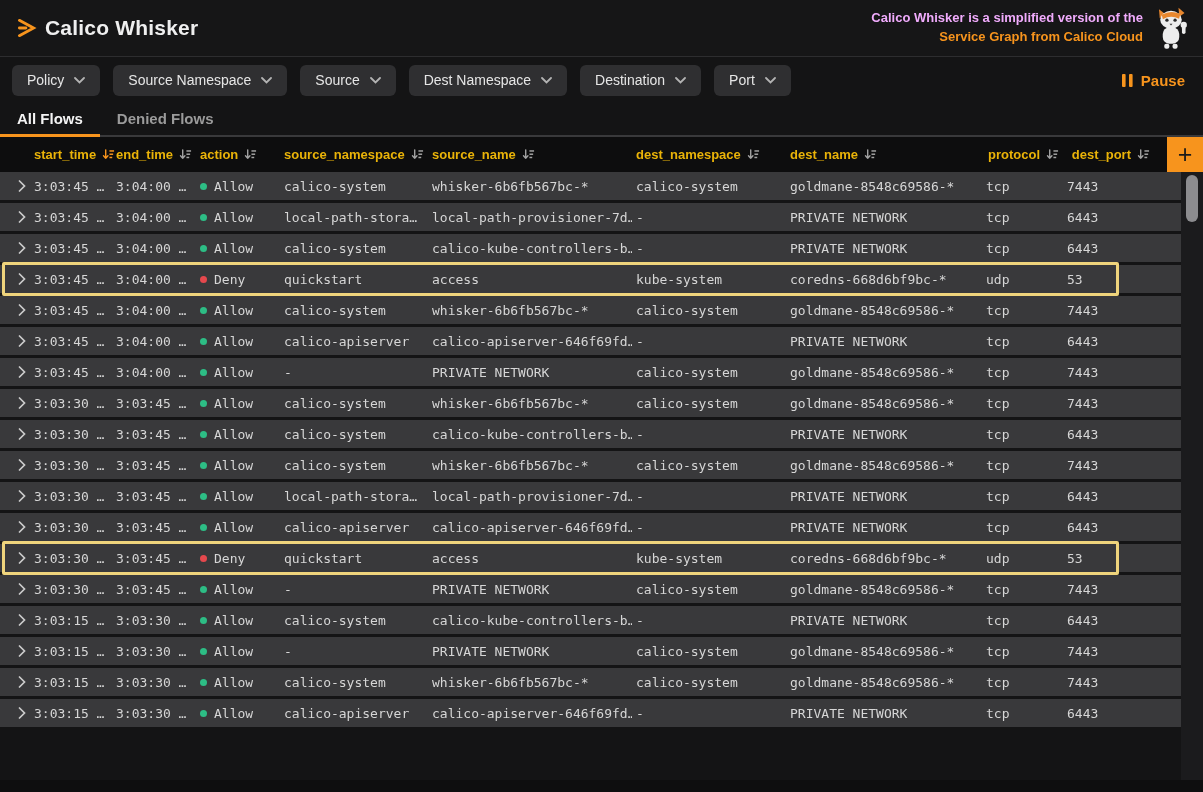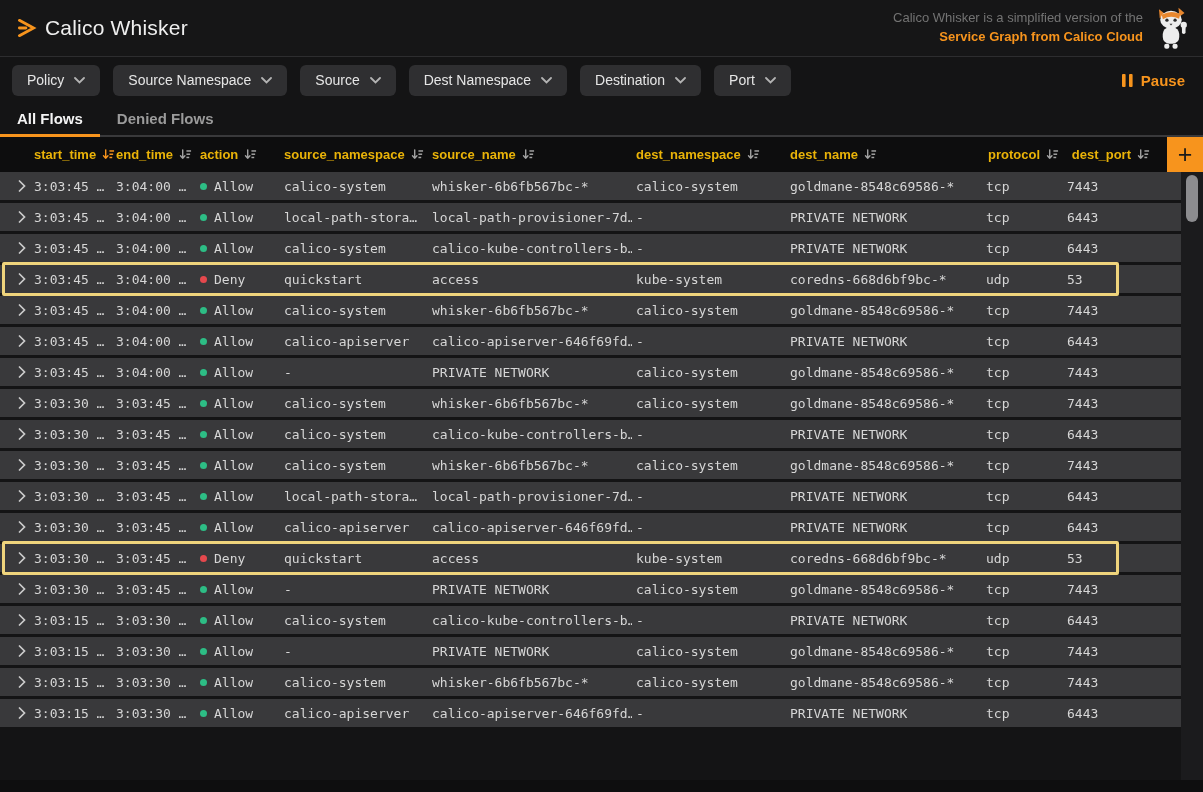--- a/index.html
+++ b/index.html
@@ -4,24 +4,24 @@
 <style>
   * { margin:0; padding:0; box-sizing:border-box; }
   html,body { width:1203px; height:792px; overflow:hidden; background:#0e0e0f;
     font-family:"Liberation Sans", sans-serif; }
   .app { width:1203px; height:792px; background:#141415; position:relative; }
 
   
   .topbar { height:57px; background:#161617; border-bottom:1px solid #2d2d2f;
     display:flex; align-items:center; justify-content:space-between; padding:0 14px 0 16px; }
   .brand { display:flex; align-items:center; gap:7px; }
-  .brand-title { color:#efefef; font-size:21px; font-weight:normal; letter-spacing:.2px; }
+  .brand-title { color:#efefef; font-size:21px; font-weight:bold; letter-spacing:.2px; }
   .tagline-wrap { display:flex; align-items:center; gap:10px; }
   .tagline { text-align:right; line-height:1.45; font-size:13px; }
-  .tagline-text { color:#737373; display:block; }
+  .tagline-text { color:#f0abfc; display:block;font-weight:bold; }
   .tagline-link { color:#f7941d; font-weight:bold; display:block; text-decoration:none; cursor:pointer; }
 
   
   .filterbar { height:46px; display:flex; align-items:center; justify-content:space-between;
     padding:0 18px 0 12px; background:#141415; }
   .filters { display:flex; align-items:center; gap:13px;justify-content:center; }
   .filter-btn { display:inline-flex; align-items:center; gap:10px; height:31px;
     background:#2f2f31; border:none; border-radius:6px; padding:0 15px;
     color:#e6e6e6; font-size:14px; font-family:inherit; cursor:pointer; }
   .pause-btn { display:inline-flex; align-items:center; gap:8px; background:none; border:none;

